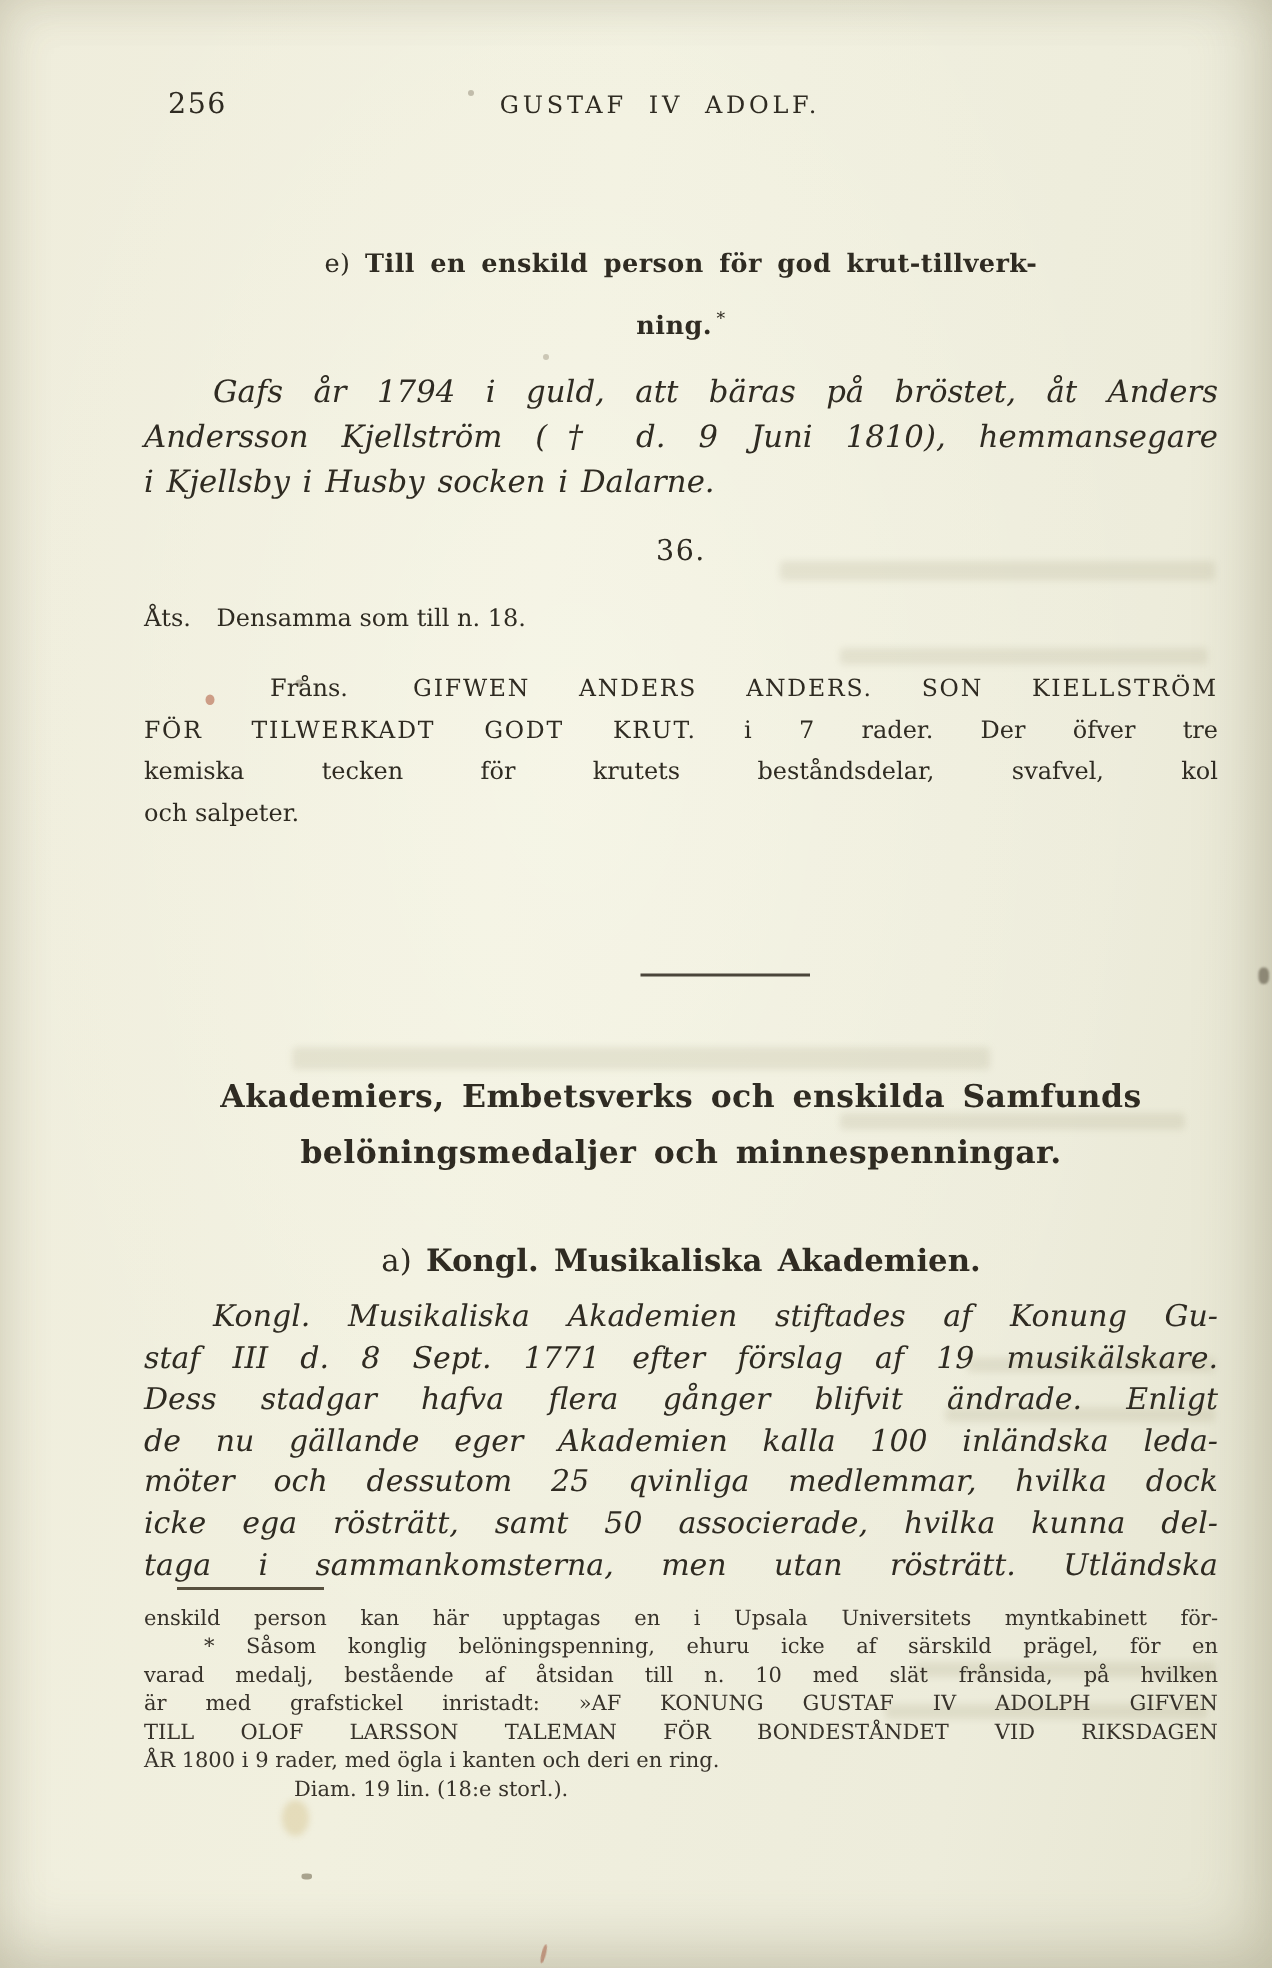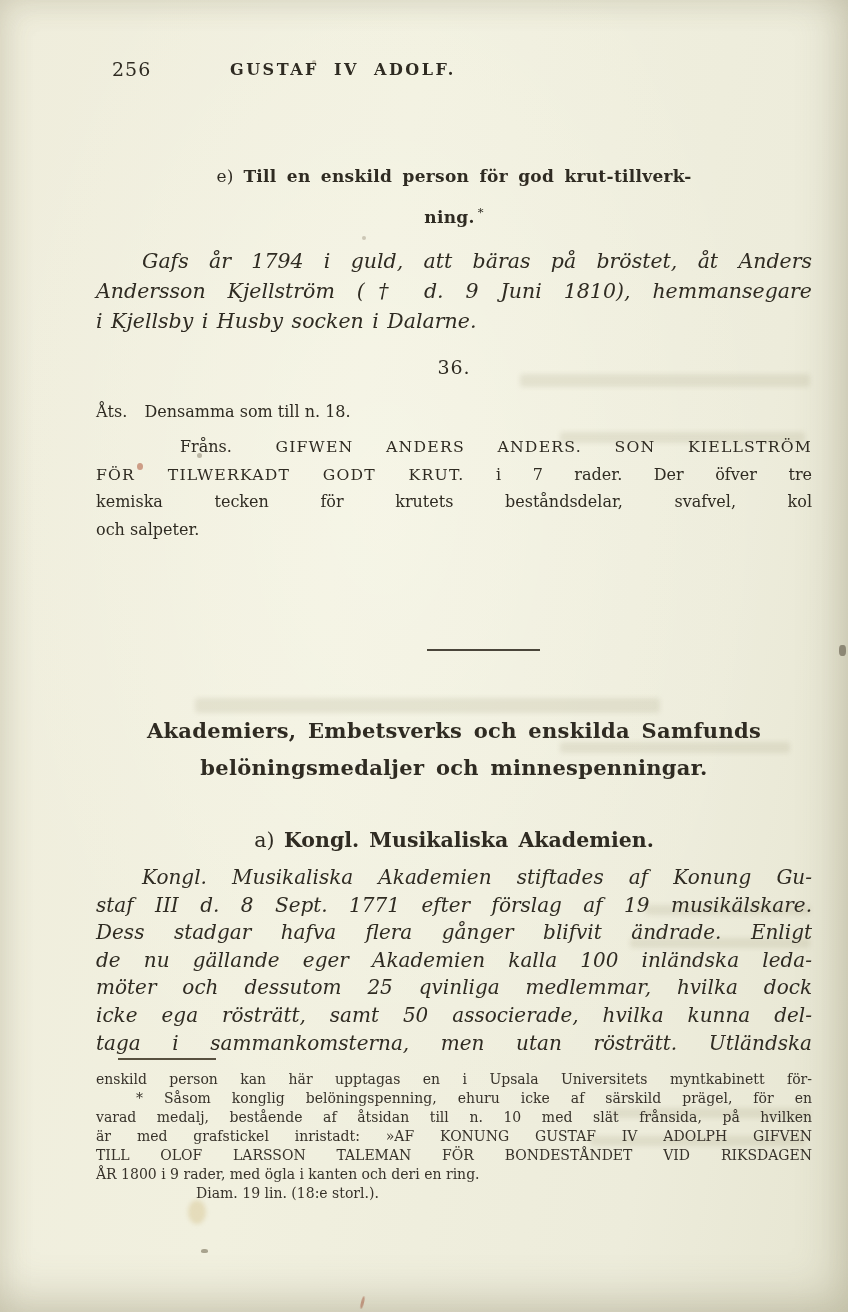--- a/index.html
+++ b/index.html
@@ -72,21 +72,21 @@
   <div class="speck" style="top:463px;left:137px;width:6px;height:7px;background:rgba(168,74,44,0.5);filter:blur(0.5px);"></div>
   <div class="speck" style="top:453px;left:197px;width:5px;height:5px;background:rgba(120,110,90,0.45);"></div>
   <div class="speck" style="top:645px;left:839px;width:7px;height:11px;background:rgba(70,62,45,0.5);border-radius:40%;filter:blur(0.6px);"></div>
   <div class="speck" style="top:1200px;left:188px;width:18px;height:24px;background:rgba(198,168,92,0.28);filter:blur(2px);"></div>
   <div class="speck" style="top:1249px;left:201px;width:7px;height:4px;background:rgba(95,85,62,0.5);border-radius:40%;"></div>
   <div class="speck" style="top:1296px;left:361px;width:3px;height:13px;background:rgba(152,66,40,0.45);transform:rotate(14deg);filter:blur(0.4px);"></div>
   <div class="speck" style="top:60px;left:312px;width:4px;height:4px;background:rgba(120,110,90,0.4);"></div>
   <div class="speck" style="top:236px;left:362px;width:4px;height:4px;background:rgba(130,118,95,0.35);"></div>
 
   <div class="abs pageno" style="top:58px;left:112px;">256</div>
-  <div class="abs runtitle" style="top:60px;left:230px;width:420px;font-weight:bold;">GUSTAF IV ADOLF.</div>
+  <div class="abs runtitle" style="top:60px;left:230px;width:420px;text-align:center;">GUSTAF IV ADOLF.</div>
 
   <div class="abs block center h-e" style="top:158px;">
     <div>
       <span class="prefix">e)</span>
       <span class="bold">Till en enskild person för god krut-tillverk-</span>
     </div>
     <div>
       <span class="bold">ning.</span><sup class="fnmark">*</sup>
     </div>
   </div>
@@ -97,21 +97,21 @@
     <div class="ll">i Kjellsby i Husby socken i Dalarne.</div>
   </div>
 
   <div class="abs block center num36" style="top:356px;">36.</div>
 
   <div class="abs block entry" style="top:398px;">
     <span class="rlabel">Åts.</span>
     <span>Densamma som till n. 18.</span>
   </div>
 
-  <div class="abs block entry" style="top:433px;">
+  <div class="abs block entry" style="top:445px;">
     <div class="jl ind84">
       <span class="rlabel">Fråns.</span>
       <span class="caps">GIFWEN ANDERS ANDERS. SON KIELLSTRÖM</span>
     </div>
     <div class="jl">
       <span class="caps">FÖR TILWERKADT GODT KRUT.</span>
       <span>i 7 rader.  Der öfver tre</span>
     </div>
     <div class="jl">kemiska tecken för krutets beståndsdelar, svafvel, kol</div>
     <div class="ll">och salpeter.</div>

